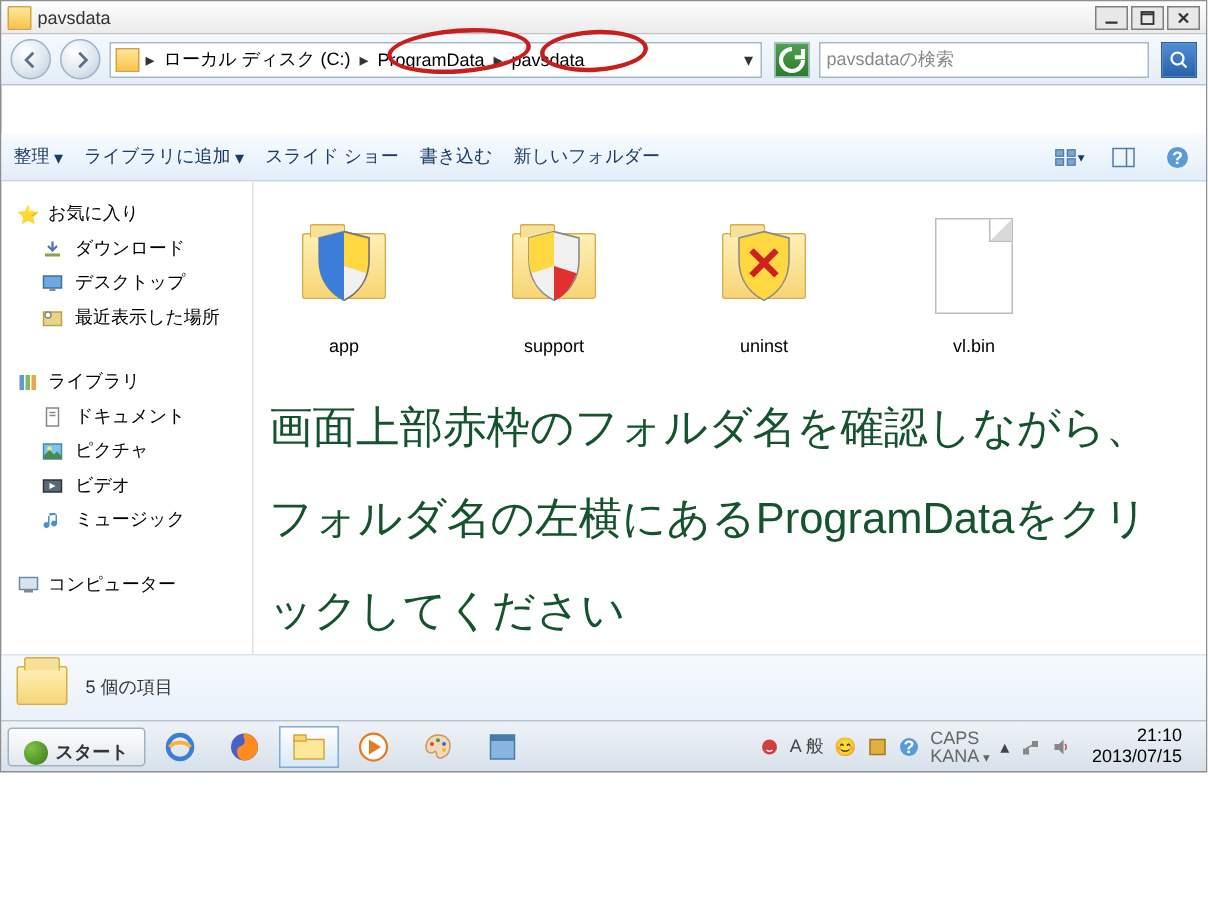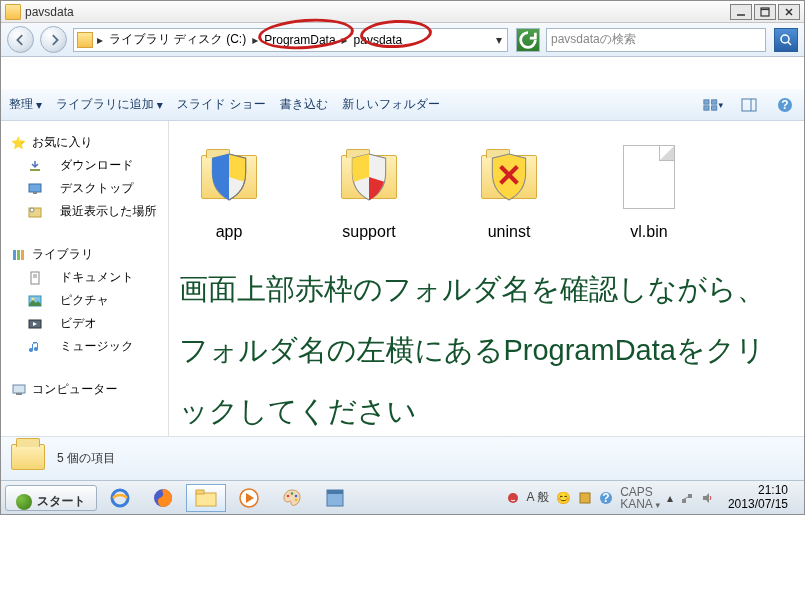--- a/index.html
+++ b/index.html
@@ -33,29 +33,29 @@
 .toolbar{height:32px;background:linear-gradient(#f7fbff,#e3eef9);display:flex;align-items:center;padding:0 8px;gap:14px;border-bottom:1px solid #c9d6e3;color:#1a3b66;margin-top:32px;}
 .toolbar .tb{display:flex;align-items:center;gap:3px;cursor:pointer;}
 .toolbar .spacer{flex:1;}
 .tb-icon{width:22px;height:22px;display:flex;align-items:center;justify-content:center;border:1px solid transparent;}
 
 
 .body{flex:1;display:flex;overflow:hidden;}
 .sidebar{width:168px;background:#fff;border-right:1px solid #e0e0e0;padding:10px 4px;overflow-y:auto;}
 .sb-group{margin-bottom:20px;}
 .sb-title{display:flex;align-items:center;gap:5px;padding:3px 6px;font-weight:normal;cursor:pointer;}
-.sb-item{display:flex;align-items:center;gap:17px;padding:3px 6px 3px 22px;cursor:pointer;}
+.sb-item{display:flex;align-items:center;gap:7px;padding:3px 6px 3px 22px;cursor:pointer;}
 .sicon{width:16px;height:16px;display:flex;align-items:center;justify-content:center;flex-shrink:0;}
 
 
 .content{flex:1;padding:16px 10px;position:relative;overflow:auto;}
 .items{display:flex;gap:40px;flex-wrap:wrap;}
 .item{width:100px;display:flex;flex-direction:column;align-items:center;gap:6px;cursor:pointer;}
 .item .iicon{width:72px;height:80px;display:flex;align-items:center;justify-content:center;position:relative;}
-.item .label{text-align:center;font-size:16px;}
+.item .label{text-align:center;font-size:12px;}
 .folder-shape{width:56px;height:44px;background:linear-gradient(#fff0b8,#f6d574);border:1px solid #daad40;border-radius:2px;position:relative;}
 .folder-shape::before{content:"";position:absolute;top:-7px;left:4px;width:22px;height:8px;background:#f6e19a;border:1px solid #daad40;border-bottom:none;border-radius:2px 2px 0 0;}
 .shield{position:absolute;width:44px;height:50px;}
 .file-shape{width:52px;height:64px;background:#fff;border:1px solid #bcbcbc;position:relative;}
 .file-shape::after{content:"";position:absolute;top:0;right:0;width:14px;height:14px;background:linear-gradient(135deg,#fff 48%,#d8d8d8 52%);border-left:1px solid #bcbcbc;border-bottom:1px solid #bcbcbc;}
 
 .instruction{color:#14532d;font-size:29px;line-height:2.1;margin-top:18px;font-family:"Meiryo","MS PGothic",sans-serif;}
 
 
 .red-circle{position:absolute;border:3px solid #c81e1e;border-radius:50%;pointer-events:none;}
@@ -114,21 +114,21 @@
       </div>
    <div class="navbtn">
         <svg viewBox="0 0 10 10">
           <path d="M4 1 L8 5 L4 9" fill="none" stroke="currentColor" stroke-width="1.5"></path>
         </svg>
       </div>
    <div class="addrwrap" style="position:relative;">
      <div class="addr-icon"></div>
      <div class="ar">▸</div>
      <div class="crumb">
-          <span>ライブラリ ディスク (C:)</span>
+          <span>ローカル ディスク (C:)</span>
         </div>
      <div class="ar">▸</div>
      <div class="crumb">
           <span>ProgramData</span>
         </div>
      <div class="ar">▸</div>
      <div class="crumb">
           <span>pavsdata</span>
         </div>
      <div style="flex:1"></div>

